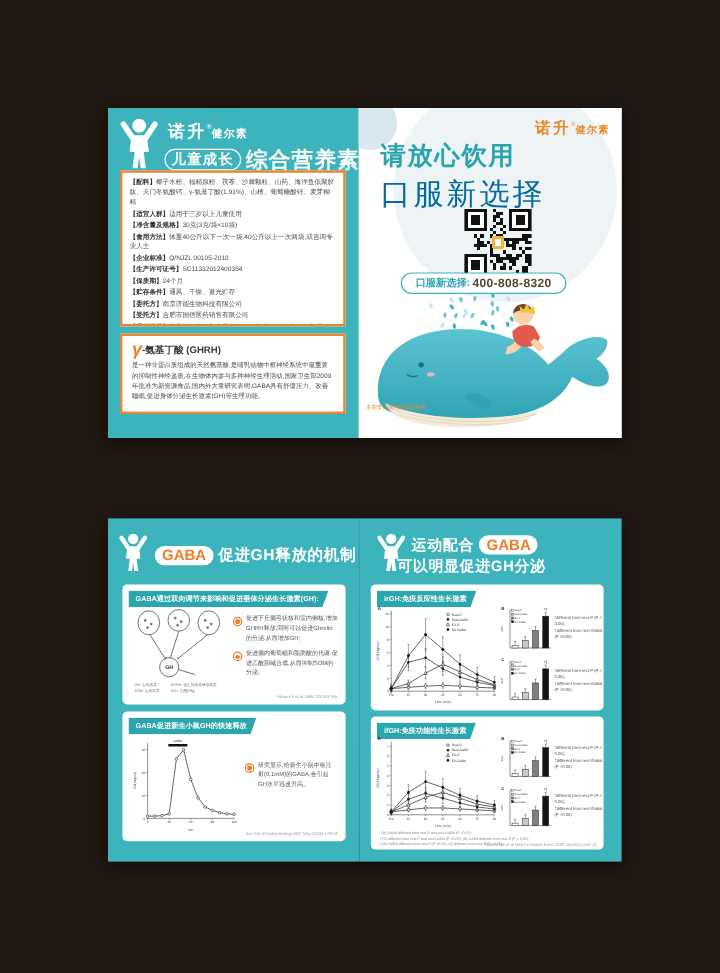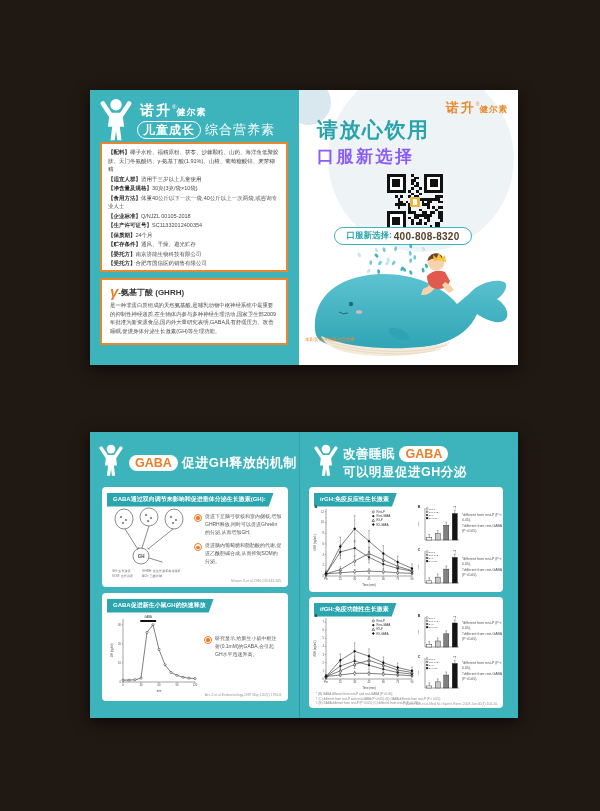--- a/index.html
+++ b/index.html
@@ -15,40 +15,40 @@
 
   
   .brand-icon{position:absolute;left:9px;top:8px;width:34px;height:44px;}
   .brand-row{position:absolute;left:50px;top:11px;color:#fff;white-space:nowrap;}
   .brand-main{font-size:14px;font-weight:bold;letter-spacing:2px;}
   .brand-reg{font-size:6px;vertical-align:super;}
   .brand-sub{font-size:9px;font-weight:bold;letter-spacing:1px;}
   .badge-row{position:absolute;left:47px;top:31px;color:#fff;white-space:nowrap;display:flex;align-items:center;}
   .badge-box{display:inline-block;border:1.5px solid #fff;border-radius:9px;padding:0 5px;
              font-size:12px;font-weight:bold;letter-spacing:1px;line-height:16px;}
-  .badge-suffix{font-size:13px;font-weight:normal;letter-spacing:1px;margin-left:4px;}
+  .badge-suffix{font-size:18px;font-weight:bold;letter-spacing:1px;margin-left:4px;}
   .spec-box{position:absolute;left:10px;top:52px;width:188px;height:130px;background:#fff;
             border:2px solid #e8872f;box-sizing:border-box;padding:4px 6px;overflow:hidden;}
   .spec-line{margin:0 0 1px 0;font-size:5.5px;line-height:1.55;color:#4b4b4b;}
   .spec-line b{color:#2e2e2e;}
   .gaba-box{position:absolute;left:10px;top:188px;width:188px;height:67px;background:#fff;
             border:2px solid #e8872f;box-sizing:border-box;padding:4px 8px;overflow:hidden;}
   .gamma{color:#ee7d2a;font-size:15px;font-weight:bold;font-style:italic;line-height:1;vertical-align:-2px;}
   .gaba-title{font-size:8px;font-weight:bold;color:#3a3a3a;margin-bottom:2px;}
   .gaba-body{font-size:5.4px;line-height:1.6;color:#4b4b4b;}
 
   
   .deco-circle{position:absolute;border-radius:50%;}
   .logo-row{position:absolute;right:10px;top:8px;color:#e98a2f;white-space:nowrap;z-index:2;}
   .logo-main{font-size:13px;font-weight:bold;letter-spacing:2px;}
   .logo-reg{font-size:5px;vertical-align:super;}
   .logo-sub{font-size:8.5px;font-weight:bold;letter-spacing:1px;}
   .title-block{position:absolute;left:18px;top:26px;z-index:2;}
   .title-1{font-size:21px;font-weight:bold;color:#29a4ad;letter-spacing:1.5px;}
-  .title-2{font-size:17px;font-weight:700;color:#8b5cf6;letter-spacing:2.5px;margin-top:1px;}
+  .title-2{font-size:25px;font-weight:400;color:#0369a1;letter-spacing:2.5px;margin-top:1px;}
   #qr{position:absolute;left:88px;top:84px;width:56px;height:56px;z-index:2;}
   .phone-pill{position:absolute;left:35px;top:137px;width:138px;height:18px;border:1.5px solid #3db4bc;
               border-radius:10px;box-sizing:border-box;display:flex;align-items:center;justify-content:center;
               white-space:nowrap;z-index:2;background:#fff;}
   .phone-label{font-size:8.5px;font-weight:bold;color:#2ba6ae;}
   .phone-number{font-size:10px;font-weight:bold;color:#54422f;margin-left:2px;letter-spacing:.3px;}
   #whale-wrap{position:absolute;left:0;top:152px;width:219px;height:123px;z-index:1;}
   .front-footnote{position:absolute;left:6px;top:247px;font-size:4.5px;color:#e98a2f;z-index:3;}
 
   
@@ -417,24 +417,24 @@
       <div class="citation" style="right:6px;bottom:4px;">Acs Z,et al.Endocrinology.1987 May;120(5):1790-8.</div>
     </div>
 
     <svg class="hdr-icon" style="left:223px;top:12px;" viewBox="0 0 40 52">
       <circle cx="20" cy="8" r="6.8" fill="#fff"></circle>
       <line x1="13.5" y1="20" x2="4.5" y2="6.5" stroke="#fff" stroke-width="5.5" stroke-linecap="round"></line>
       <line x1="26.5" y1="20" x2="35.5" y2="6.5" stroke="#fff" stroke-width="5.5" stroke-linecap="round"></line>
       <path d="M12.5,17.5 L27.5,17.5 L29.5,34 L24.5,34 L26.5,50 L21.5,50 L20,39 L18.5,50 L13.5,50 L15.5,34 L10.5,34 Z" fill="#fff"></path>
     </svg>
     <div class="hdr-row" style="left:253px;top:13px;">
-      <span class="hdr-title2">改善睡眠</span>&nbsp;
+      <span class="hdr-title2">运动配合</span>&nbsp;
       <span class="gaba-pill">GABA</span>
     </div>
-    <div class="hdr-row" style="left:253px;top:32px;">
+    <div class="hdr-row" style="left:241px;top:32px;">
       <span class="hdr-title2">可以明显促进GH分泌</span>
     </div>
 
     <div class="card" style="left:219px;top:55px;width:194px;height:105px;">
       <span class="ribbon">irGH:免疫反应性生长激素</span>
       <div class="abs" style="left:4px;top:16px;"><svg viewBox="0 0 102 84" width="102" height="84">
             <text x="1.5" y="5" font-size="4" font-weight="bold" fill="#333">A</text>
             <line x1="13" y1="6" x2="13" y2="73" stroke="#444" stroke-width="0.5"></line>
             <line x1="13" y1="73" x2="99" y2="73" stroke="#444" stroke-width="0.5"></line>
             <line x1="11.8" y1="73" x2="13" y2="73" stroke="#444" stroke-width="0.4"></line>

